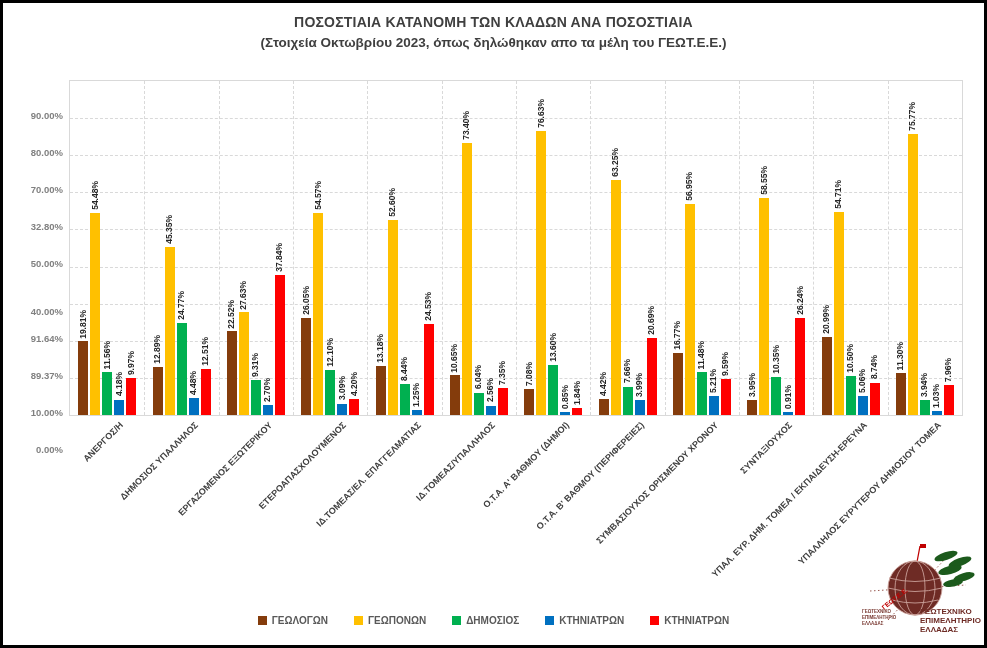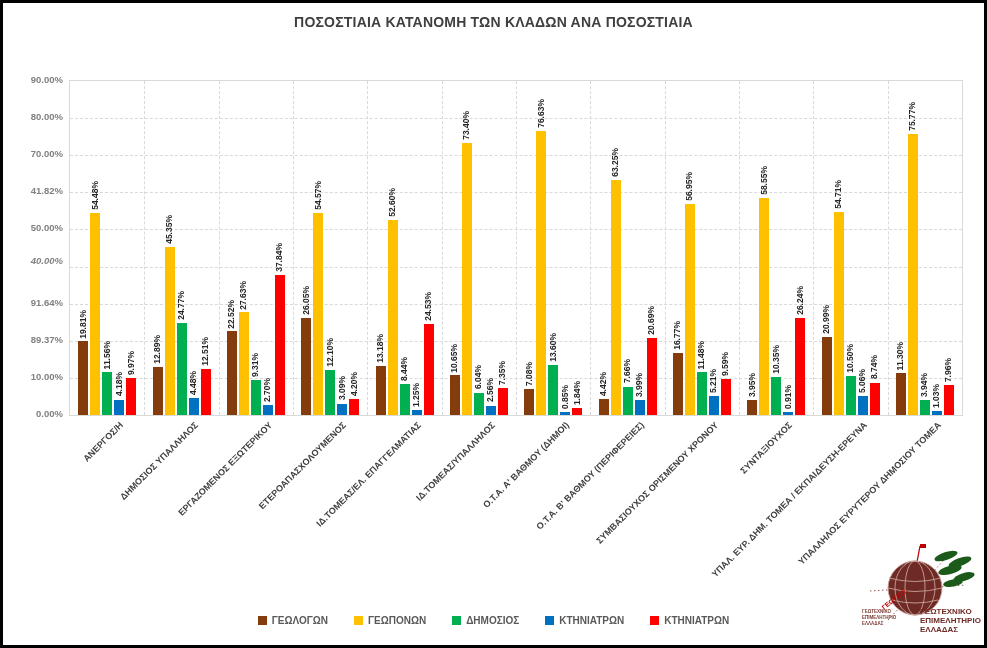--- a/index.html
+++ b/index.html
@@ -11,43 +11,44 @@
          font-size:13.5px;font-weight:bold;color:#3f3f3f;}
   #plot{position:absolute;left:66px;top:77px;width:892px;height:334px;
         border:1px solid #d9d9d9;}
   .gridline{position:absolute;left:0;width:100%;height:0;border-top:1px dashed #d9d9d9;}
   .vsep{position:absolute;top:0;height:100%;width:0;border-left:1px dashed #d9d9d9;}
   .bar{position:absolute;bottom:0;width:10px;}
   .vlabel{position:absolute;writing-mode:vertical-rl;transform:rotate(180deg);
           font-size:8.5px;font-weight:700;color:#262626;white-space:nowrap;
           width:13px;line-height:13px;text-align:left;}
   .ytick{position:absolute;left:6px;width:54px;text-align:right;
-         font-size:9.5px;font-weight:600;color:#808080;}
+         font-size:9.5px;font-weight:600;color:#808080;margin-top:36px;}
   .xlab{position:absolute;width:330px;text-align:right;transform:rotate(-45deg);
         transform-origin:100% 0;font-size:9px;font-weight:700;color:#3f3f3f;white-space:nowrap;}
   #legend{position:absolute;top:612px;left:0;width:100%;display:flex;
           justify-content:center;align-items:center;gap:26px;}
   .leg-item{display:flex;align-items:center;gap:5px;font-size:10px;font-weight:700;color:#595959;}
   .leg-swatch{width:9px;height:9px;display:inline-block;}
   #logo{position:absolute;left:851px;top:537px;}
 </style>
 </head>
 <body>
 
 <div id="frame">
   <div id="title">ΠΟΣΟΣΤΙΑΙΑ ΚΑΤΑΝΟΜΗ ΤΩΝ ΚΛΑΔΩΝ ΑΝΑ ΠΟΣΟΣΤΙΑΙΑ</div>
+  <div id="subtitle">(Στοιχεία Οκτωβρίου 2023, όπως δηλώθηκαν απο τα μέλη του ΓΕΩΤ.Ε.Ε.)</div>
 
   <div id="yticks">
       <div class="ytick" style="top: 405px;">0.00%</div>
       <div class="ytick" style="top: 367.889px;">10.00%</div>
       <div class="ytick" style="top: 330.778px;">89.37%</div>
       <div class="ytick" style="top: 293.667px;">91.64%</div>
-      <div class="ytick" style="top: 252px; font-style: italic;">40.00%</div>
+      <div class="ytick" style="top: 267px;">40.00%</div>
       <div class="ytick" style="top: 219.444px;">50.00%</div>
-      <div class="ytick" style="top: 182.333px;">41.82%</div>
+      <div class="ytick" style="top: 182.333px;">32.80%</div>
       <div class="ytick" style="top: 145.222px;">70.00%</div>
       <div class="ytick" style="top: 108.111px;">80.00%</div>
       <div class="ytick" style="top: 71px;">90.00%</div>
     </div>
   <div id="plot">
       <div class="gridline" style="top: 296.889px;"></div>
       <div class="gridline" style="top: 259.778px;"></div>
       <div class="gridline" style="top: 222.667px;"></div>
       <div class="gridline" style="top: 185.556px;"></div>
       <div class="gridline" style="top: 148.444px;"></div>

